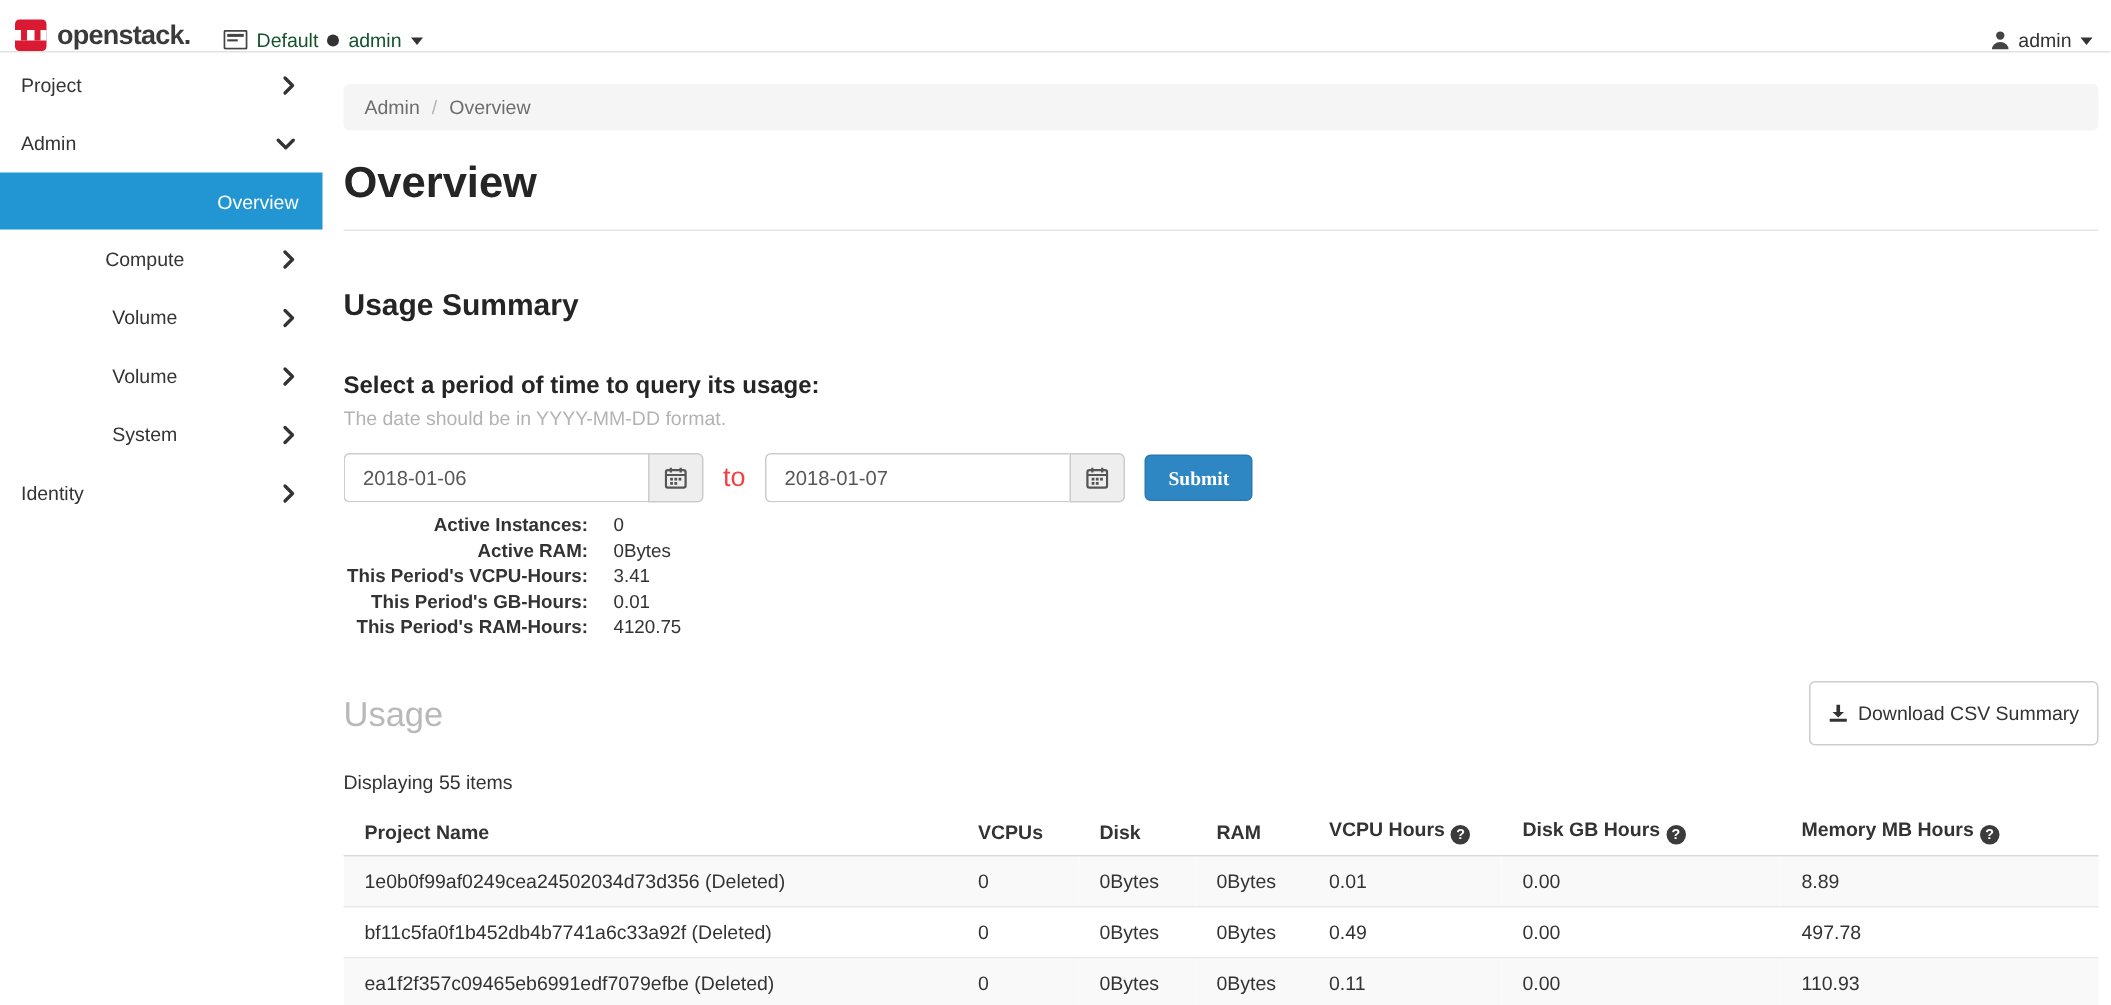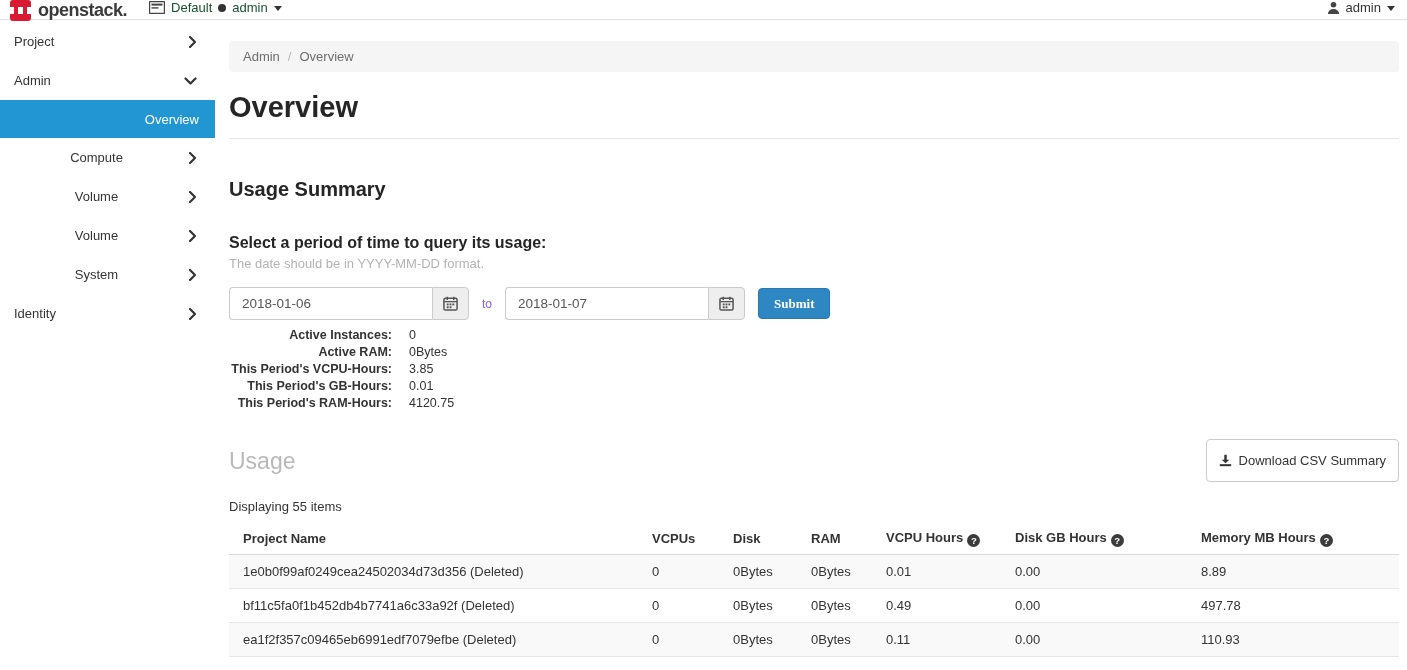--- a/index.html
+++ b/index.html
@@ -1,20 +1,20 @@
 <!DOCTYPE html>
 <html><head>
 <meta charset="utf-8">
 <style>
   * { box-sizing: border-box; margin: 0; padding: 0; }
   html,body { background:#fff; font-family:"Liberation Sans", sans-serif; color:#343434; }
   body { min-width:1407px; }
 
   
-  .topbar { height:20px; border-bottom:1px solid #e2e2e2; display:flex; align-items:flex-start; padding:0 12px 0 10px; background:#fff; }
+  .topbar { height:35px; border-bottom:1px solid #e2e2e2; display:flex; align-items:flex-end; padding:0 12px 0 10px; background:#fff; }
   .brand { display:flex; align-items:center; gap:7px; }
   .logo-mark { width:21px; height:21px; background:#da1a32; border-radius:3px; position:relative; }
   .logo-band { position:absolute; left:0; right:0; top:7px; height:7px; background:#fff; }
   .logo-band::before, .logo-band::after { content:""; position:absolute; top:0; width:4px; height:7px; background:#da1a32; }
   .logo-band::before { left:4px; } .logo-band::after { right:4px; }
   .brand-text { font-size:18px; font-weight:bold; color:#3a3a3a; letter-spacing:-0.5px; }
   .context-switcher { display:flex; align-items:center; gap:6px; margin-left:22px; font-size:13px; color:#14532d; cursor:pointer; }
   .dot-sep { width:8px; height:8px; border-radius:50%; background:#333; display:inline-block; }
   .caret-down { width:0; height:0; border-left:4px solid transparent; border-right:4px solid transparent; border-top:5px solid #333; display:inline-block; margin-top:1px; }
   .user-menu { margin-left:auto; display:flex; align-items:center; gap:6px; font-size:13px; color:#333; cursor:pointer; }
@@ -41,21 +41,21 @@
   .title-rule { border:none; border-top:1px solid #e5e5e5; margin-top:13px; }
   h3.section-heading { margin-top:38px; font-size:20px; line-height:24px; font-weight:bold; color:#252525; }
   .query-prompt { margin-top:32px; font-size:16px; line-height:20px; font-weight:bold; color:#252525; }
   .query-hint { margin-top:3px; font-size:13px; line-height:16px; color:#b3b3b3; }
 
   
   .date-form { margin-top:15px; display:flex; align-items:center; gap:13px; }
   .input-group { display:flex; height:33px; }
   .date-input { width:203px; height:33px; border:1px solid #ccc; border-right:none; border-radius:4px 0 0 4px; padding:0 12px; font-size:13.5px; color:#575757; font-family:"Liberation Sans",sans-serif; outline:none; }
   .input-addon { width:37px; height:33px; border:1px solid #ccc; border-radius:0 4px 4px 0; background:#eee; display:flex; align-items:center; justify-content:center; cursor:pointer; }
-  .to-label { font-size:12px; color:#8b5cf6; }
+  .to-label { font-size:18px; color:#ef4444; }
   .btn-primary { height:31px; padding:0 15px; background:#2e86c3; border:1px solid #2a7ab2; border-radius:4px; color:#fff; font-size:13px; font-weight:bold; cursor:pointer; font-family:Liberation Serif, serif; }
 
   
   .stats { margin-top:7px; font-size:12.5px; }
   .stat-row { display:flex; line-height:17px; }
   .stat-label { width:163px; text-align:right; font-weight:bold; color:#333; }
   .stat-value { margin-left:17px; color:#333; }
 
   
   .usage-header { margin-top:27px; display:flex; align-items:center; justify-content:space-between; }
@@ -232,21 +232,21 @@
       <div class="stat-row">
         <span class="stat-label">Active Instances:</span>
         <span class="stat-value">0</span>
       </div>
       <div class="stat-row">
         <span class="stat-label">Active RAM:</span>
         <span class="stat-value">0Bytes</span>
       </div>
       <div class="stat-row">
         <span class="stat-label">This Period's VCPU-Hours:</span>
-        <span class="stat-value">3.85</span>
+        <span class="stat-value">3.41</span>
       </div>
       <div class="stat-row">
         <span class="stat-label">This Period's GB-Hours:</span>
         <span class="stat-value">0.01</span>
       </div>
       <div class="stat-row">
         <span class="stat-label">This Period's RAM-Hours:</span>
         <span class="stat-value">4120.75</span>
       </div>
     </div>

